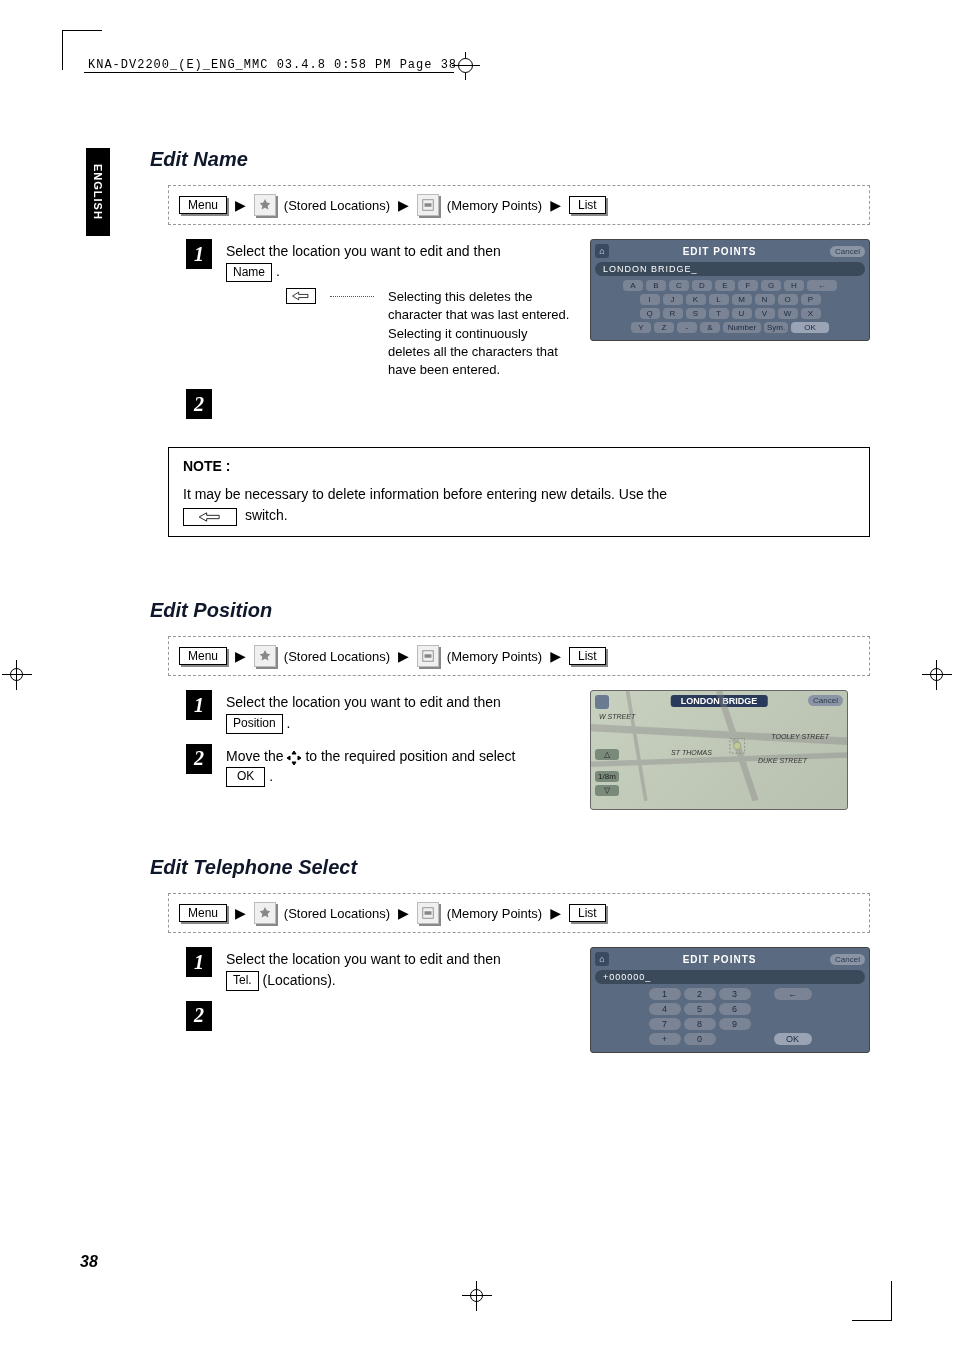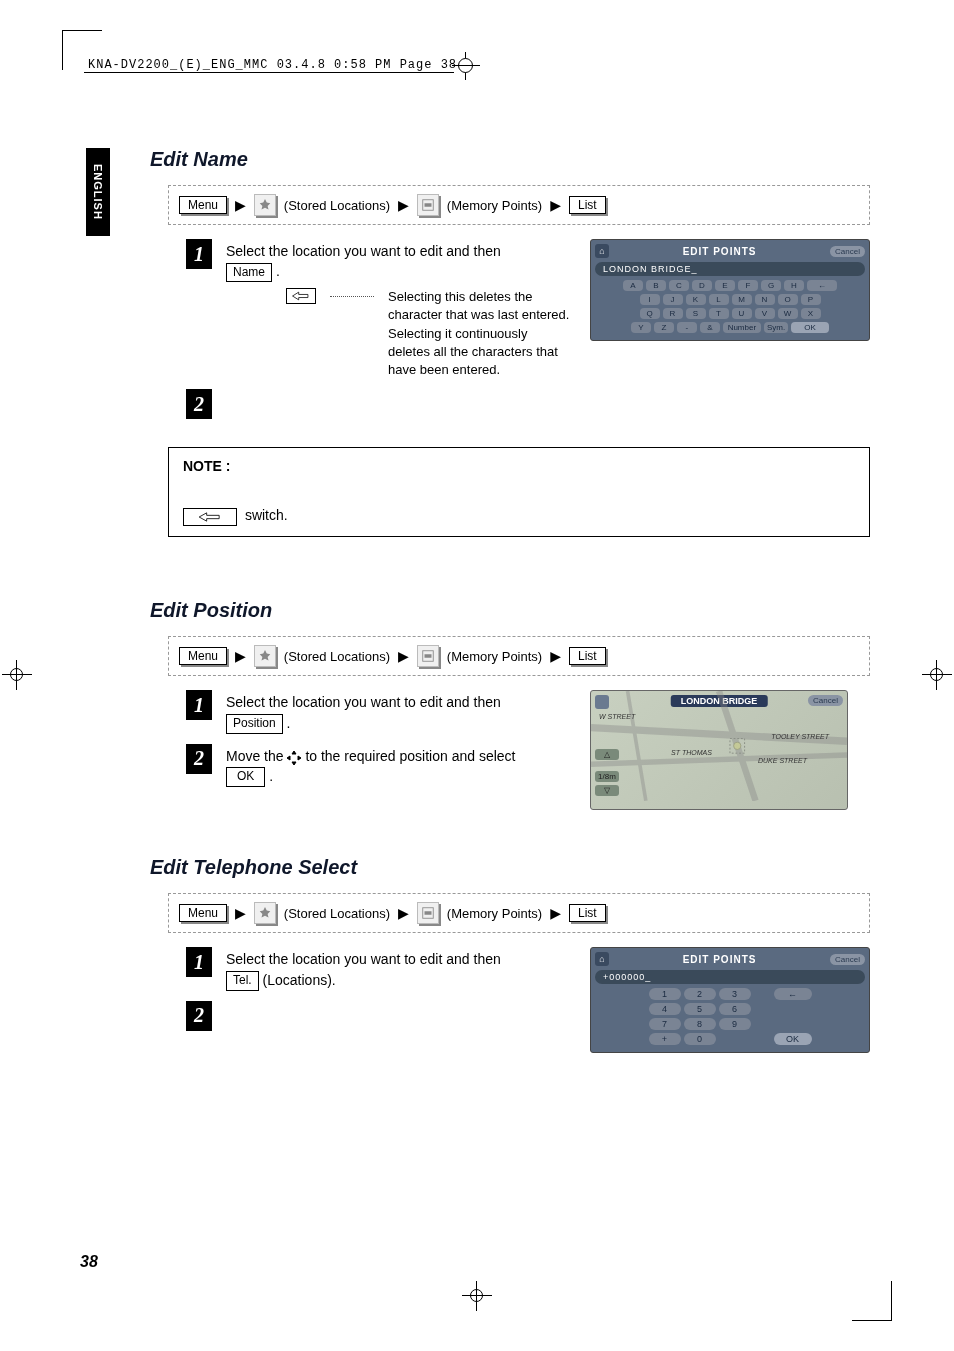--- a/index.html
+++ b/index.html
@@ -207,21 +207,21 @@
           <span class="kbd-key">Sym.</span>
           <span class="kbd-key ok wide">OK</span>
         </div>
       </div>
     </div>
   </div>
 
   <div class="note-box">
     <div class="note-label">NOTE :</div>
     <div class="note-body">
-      <br>
+      <span>It may be necessary to delete information before entering new details.  Use the </span><br>
       <span class="inline-del-key">
         <svg viewBox="0 0 30 12">
               <path d="M2 6 L11 1 L11 4 L26 4 L26 8 L11 8 L11 11 Z" fill="none" stroke="#000" stroke-width="1"></path>
             </svg>
       </span><span> switch.</span>
     </div>
   </div>
 
   <div class="section-gap"></div>
 

